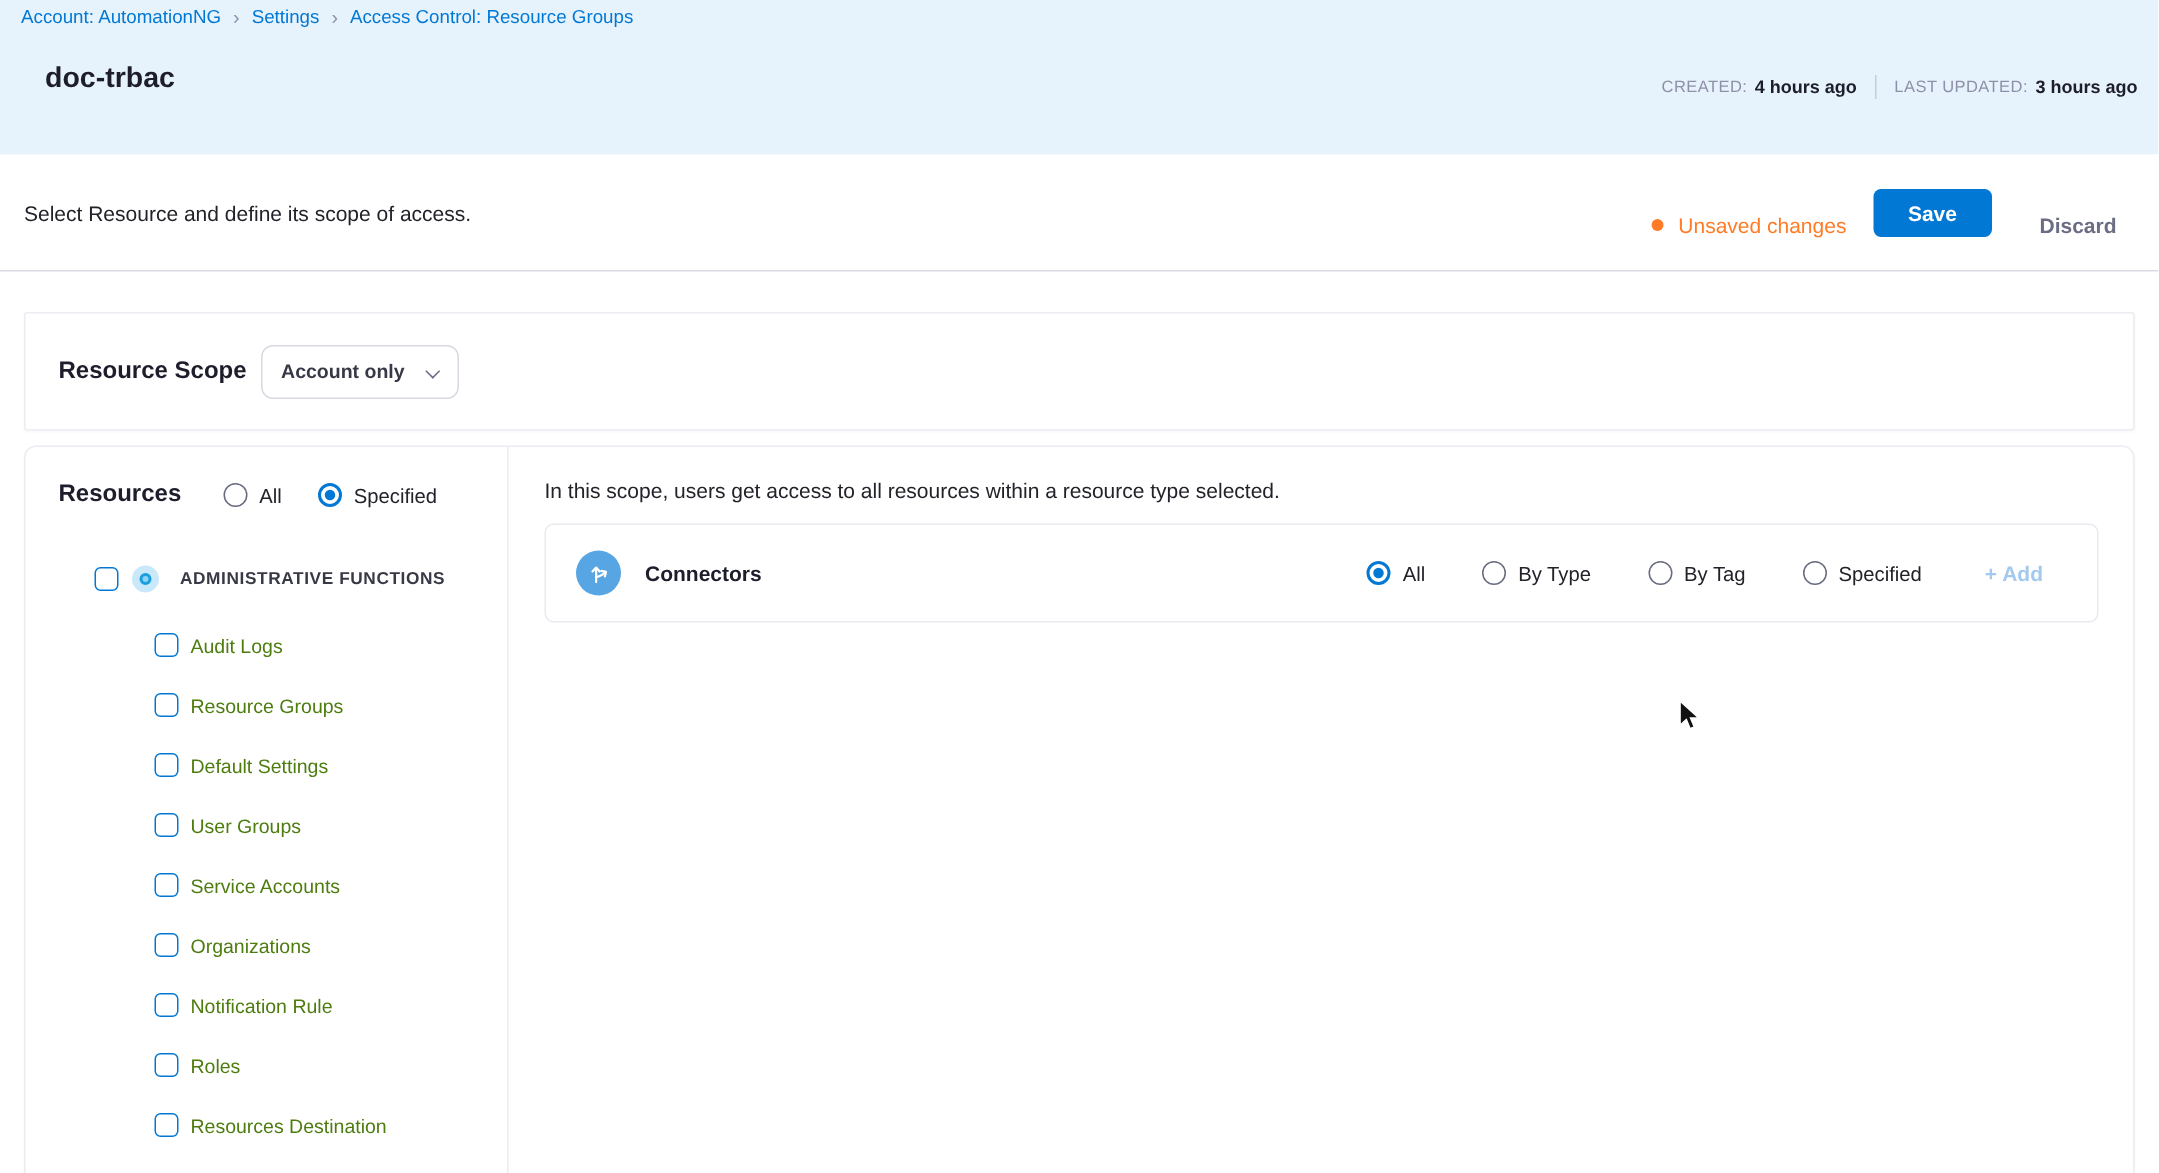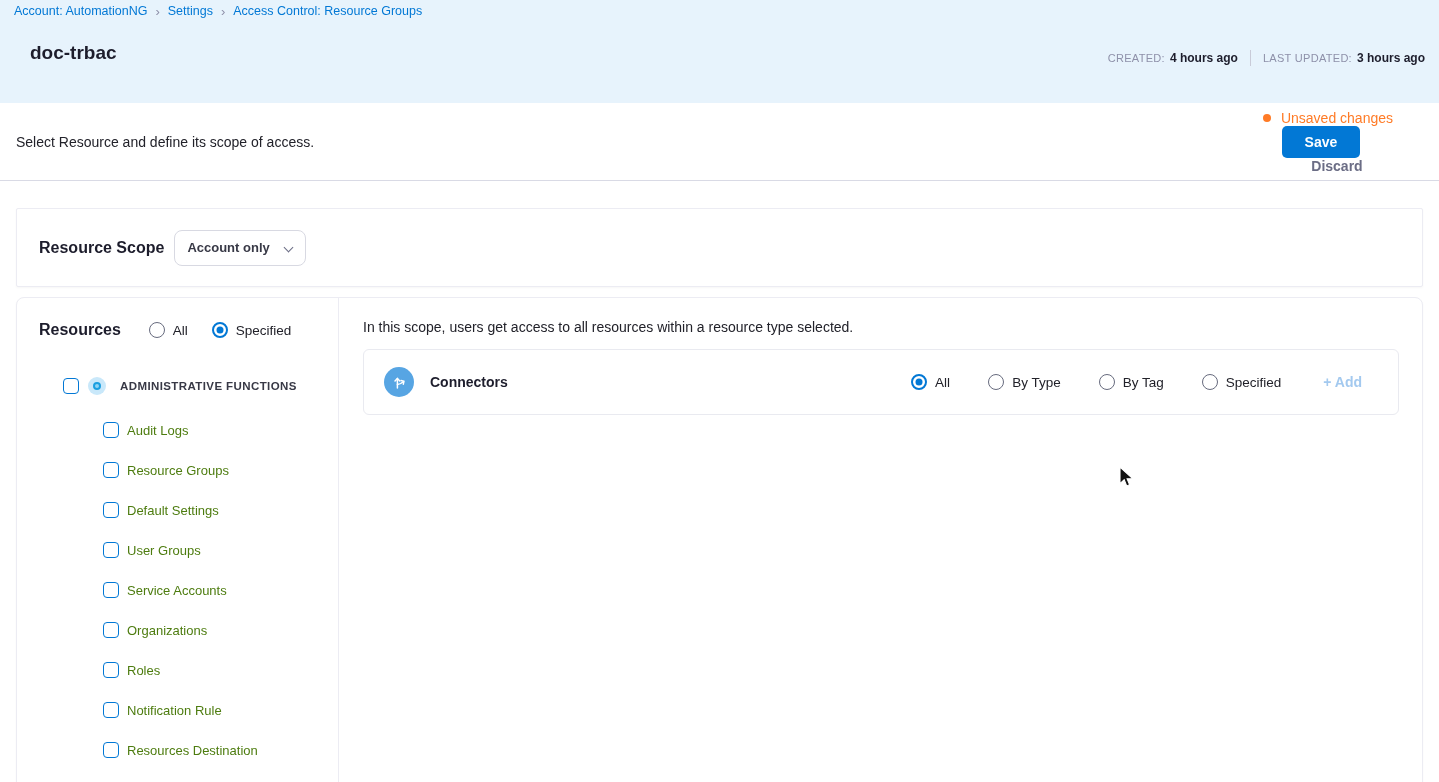--- a/index.html
+++ b/index.html
@@ -15,21 +15,21 @@
   .page-title { position:absolute; left:30px; top:42px; font-size:19px; font-weight:700; color:#1d1d2c; }
   .header-meta { position:absolute; right:14px; top:50px; display:flex; align-items:center; font-size:11px; }
   .meta-label { color:#8e90a9; letter-spacing:.3px; }
   .meta-value { color:#1d1d2c; font-weight:600; font-size:12px; margin-left:5px; }
   .meta-div { width:1px; height:16px; background:#c9cbd8; margin:0 12px; }
 
   
   .toolbar { position:absolute; left:0; top:103px; width:100%; height:78px; background:#fff;
     border-bottom:1px solid #d9dae5; display:flex; align-items:center; padding:0 28px 0 16px; }
   .toolbar-desc { font-size:14px; color:#22222a; }
-  .toolbar-right { margin-left:auto; display:flex; align-items:center;flex-direction:column; }
+  .toolbar-right { margin-left:auto; display:flex; align-items:flex-end; }
   .unsaved { display:flex; align-items:center; color:#ff7b26; font-size:14px; margin-right:18px; }
   .unsaved-dot { width:8px; height:8px; border-radius:50%; background:#ff7b26; margin-right:10px; }
   .btn-save { background:#0278d5; color:#fff; font-weight:700; font-size:14px; border:none;
     border-radius:5px; height:32px; padding:0 23px; cursor:pointer; margin-right:32px;
     font-family:inherit; }
   .btn-discard { background:none; border:none; color:#6b6d85; font-weight:700; font-size:14px;
     cursor:pointer; font-family:inherit; }
 
   
   .card { position:absolute; background:#fff; border:1px solid #ececf3; border-radius:2px;
@@ -168,25 +168,25 @@
         <div class="tree-item">
           <span class="checkbox"></span>
           <span class="tree-item-label">Service Accounts</span>
         </div>
         <div class="tree-item">
           <span class="checkbox"></span>
           <span class="tree-item-label">Organizations</span>
         </div>
         <div class="tree-item">
           <span class="checkbox"></span>
+          <span class="tree-item-label">Notification Rule</span>
+        </div>
+        <div class="tree-item">
+          <span class="checkbox"></span>
           <span class="tree-item-label">Roles</span>
-        </div>
-        <div class="tree-item">
-          <span class="checkbox"></span>
-          <span class="tree-item-label">Notification Rule</span>
         </div>
         <div class="tree-item">
           <span class="checkbox"></span>
           <span class="tree-item-label">Resources Destination</span>
         </div>
       </div>
     </div>
 
     <div class="right-panel">
       <div class="scope-desc">In this scope, users get access to all resources within a resource type selected.</div>

